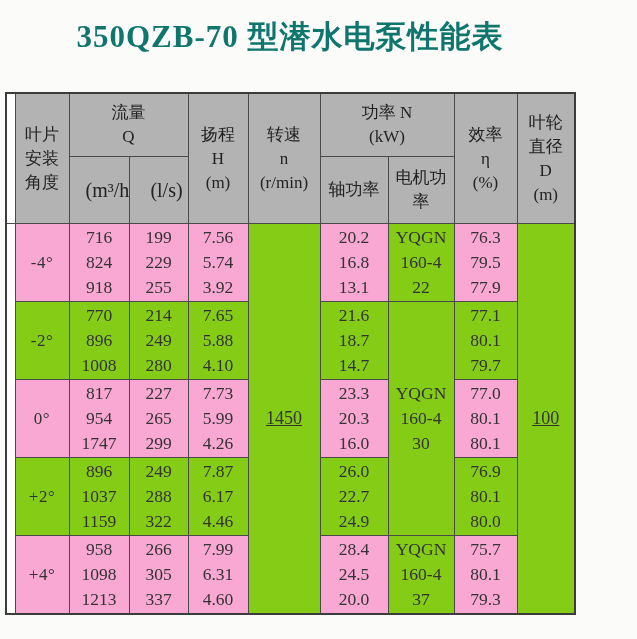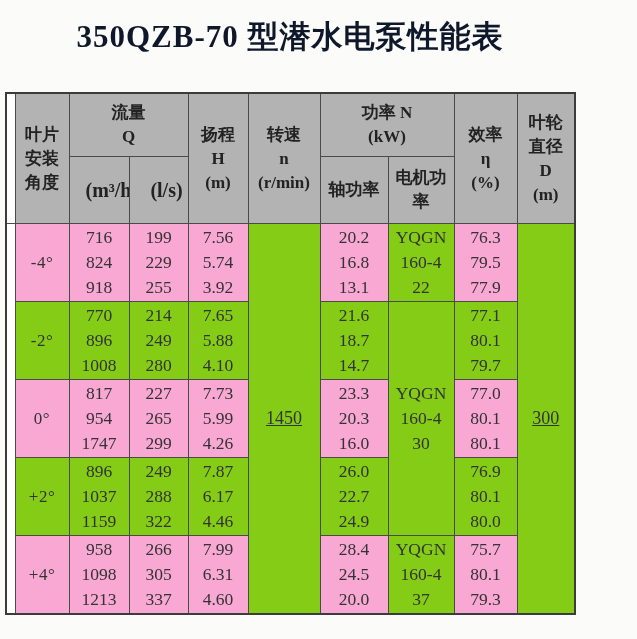--- a/index.html
+++ b/index.html
@@ -12,42 +12,42 @@
   }
   .page{width:637px;height:639px;position:relative;}
   .title{
     margin:0;
     padding-top:16px;
     width:580px;
     text-align:center;
     font-size:31px;
     font-weight:600;
     letter-spacing:1px;
-    color:#0f172a;
+    color:#0f766e;
     font-family:"Liberation Serif", serif;
   }
   table.perf{
     position:absolute;
     left:5px;top:92px;
     border-collapse:collapse;
     table-layout:fixed;
     width:569px;
     border:2px solid #3c3c3c;
   }
   table.perf th, table.perf td{
     border:1px solid #4a4a4a;
     text-align:center;
     vertical-align:middle;
     white-space:pre-line;
     padding:0;
     overflow:hidden;
   }
   thead th{
     background:#b3b3b3;
-    font-weight:bold;
+    font-weight:normal;
     font-size:17px;
     line-height:24px;
     color:#222;
   }
   thead tr.h1 th{height:62px;}
   thead tr.h2 th{height:66px;}
   thead th.unit{font-size:20px;padding-left:16px;}
   tbody td{
     font-size:17.5px;
     line-height:25px;
@@ -126,21 +126,21 @@
         <td class="merged" rowspan="5">1450</td>
         <td class="shaded">20.2
 16.8
 13.1</td>
         <td>YQGN
 160-4
 22</td>
         <td class="shaded">76.3
 79.5
 77.9</td>
-        <td class="merged" rowspan="5">300</td>
+        <td class="merged" rowspan="5">100</td>
       </tr>
       <tr>
         <td class="angle">-2°</td>
         <td>770
 896
 1008</td>
         <td>214
 249
 280</td>
         <td>7.65

